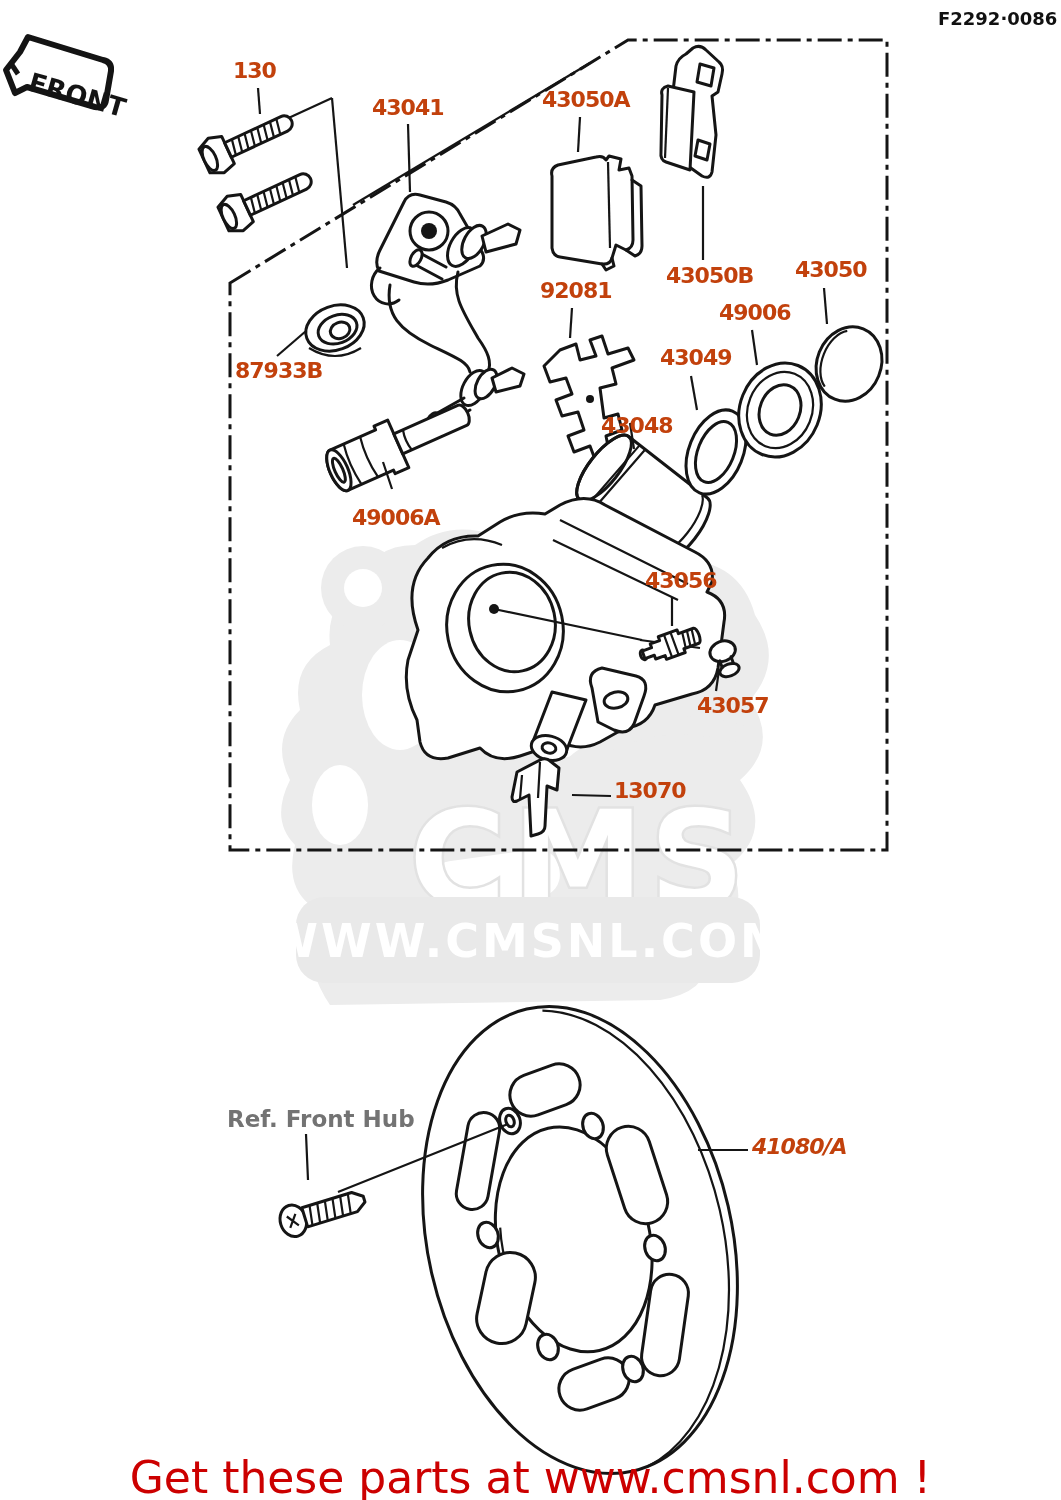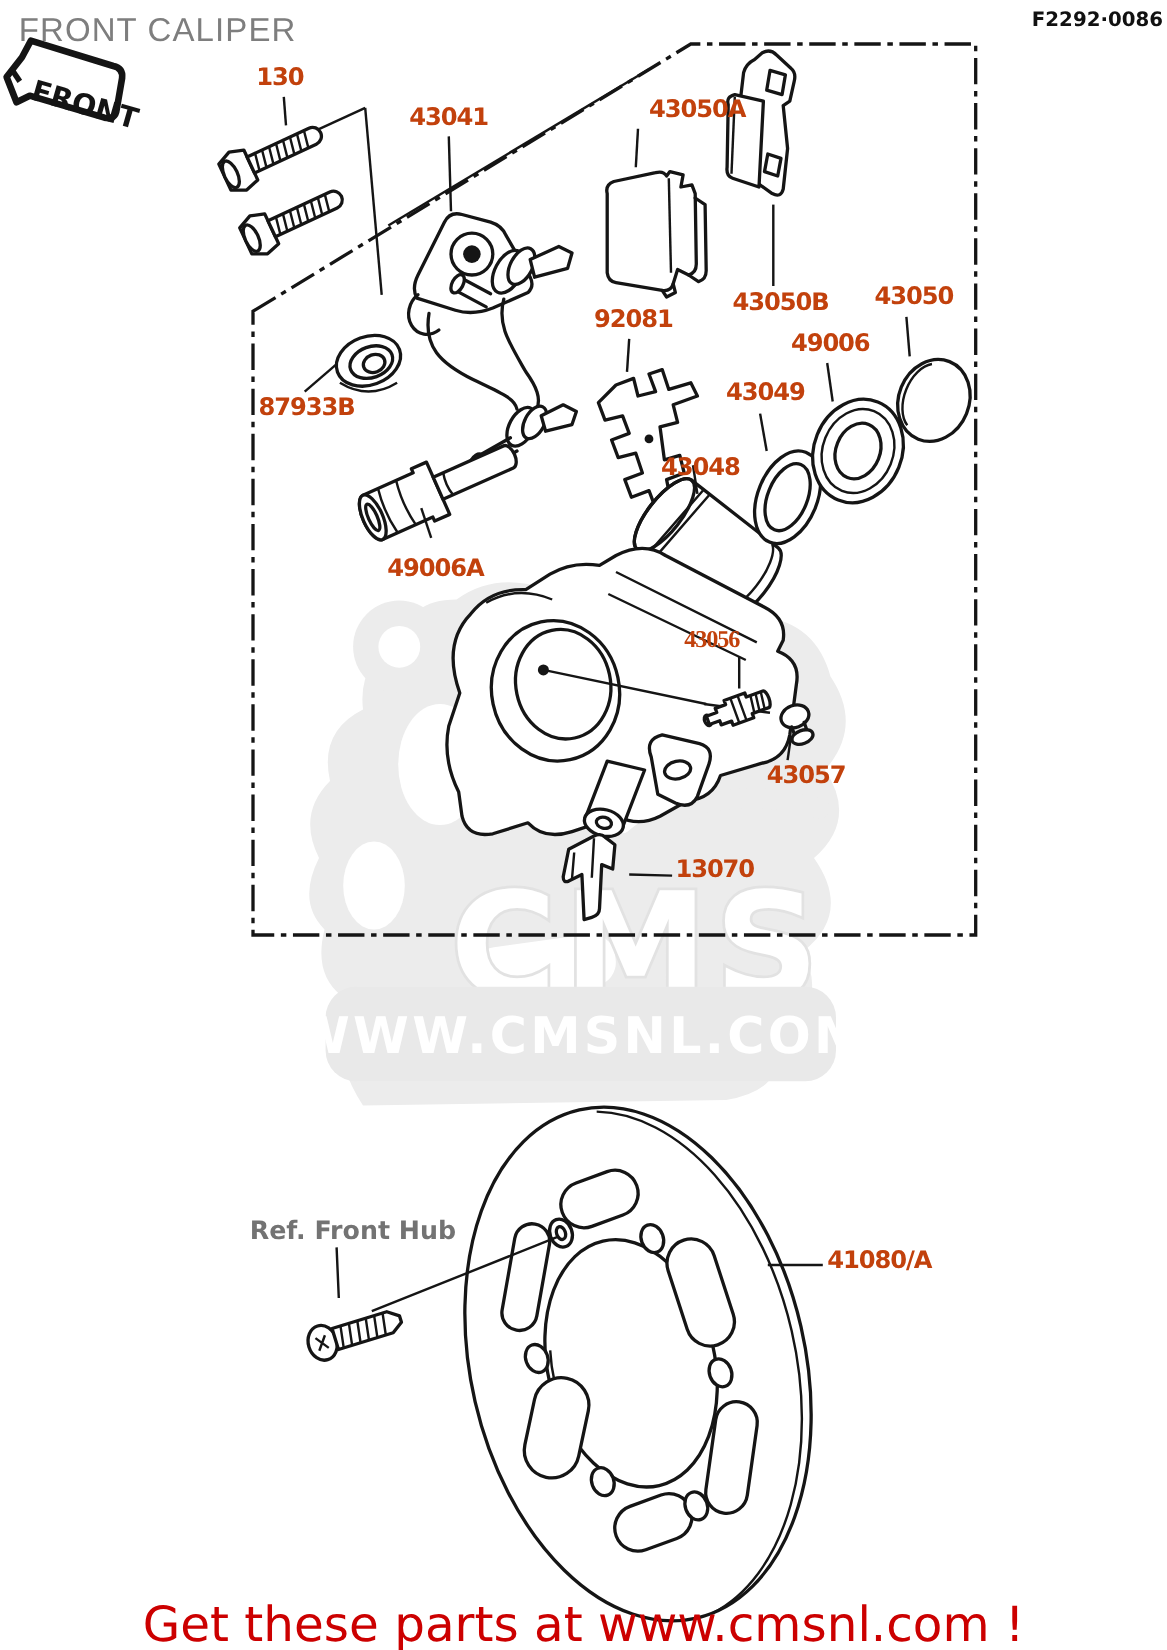--- a/index.html
+++ b/index.html
@@ -254,36 +254,35 @@
     <path d="M392,489 L383,462"></path>
     <path d="M672,597 L672,626 M494,609 L642,640"></path>
     <path d="M716,691 L719,670"></path>
     <path d="M572,795 L611,796"></path>
     <path d="M698,1150 L748,1150"></path>
     <path d="M306,1134 L308,1180 M338,1192 L508,1124"></path>
   </g>
 </svg>
 
 <div class="labels">
-  <div class="page-title" style="color: rgb(126, 126, 126);">FRONT CALIPER</div>
   <div class="fiche-code">F2292·0086</div>
   <div class="ref-label">Ref. Front Hub</div>
   <div id="part-labels">
         <div class="plabel" style="left: 233px; top: 58px;">130</div>
         <div class="plabel" style="left: 372px; top: 95px;">43041</div>
-        <div class="plabel" style="left: 542px; top: 87px; margin-left: 48px;">43050A</div>
+        <div class="plabel" style="left: 542px; top: 87px;">43050A</div>
         <div class="plabel" style="left: 666px; top: 263px; text-align: center;">43050B</div>
         <div class="plabel" style="left: 795px; top: 257px;">43050</div>
         <div class="plabel" style="left: 719px; top: 300px;">49006</div>
         <div class="plabel" style="left: 540px; top: 278px;">92081</div>
         <div class="plabel" style="left: 660px; top: 345px;">43049</div>
         <div class="plabel" style="left: 601px; top: 413px;">43048</div>
         <div class="plabel" style="left: 235px; top: 358px;">87933B</div>
         <div class="plabel" style="left: 352px; top: 490px; margin-top: 15px;">49006A</div>
-        <div class="plabel" style="left: 622px; top: 568px; font-family: Liberation Serif, serif;">43056</div>
+        <div class="plabel" style="left: 645px; top: 568px;">43056</div>
         <div class="plabel" style="left: 697px; top: 693px;">43057</div>
         <div class="plabel" style="left: 614px; top: 778px;">13070</div>
-        <div class="plabel" style="left: 752px; top: 1134px;">41080/A</div>
+        <div class="plabel" style="left: 752px; top: 1134px; font-style: italic;">41080/A</div>
       </div>
   <div class="footer-line" style="color: rgb(204, 0, 0);">Get these parts at www.cmsnl.com !</div>
 </div>
 
 </div>
 
 </body></html>

